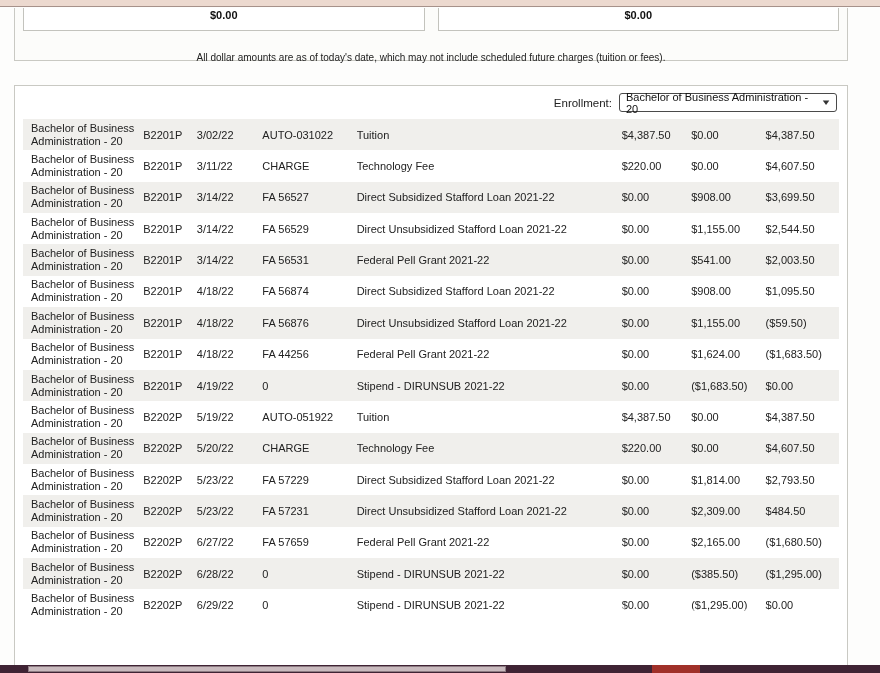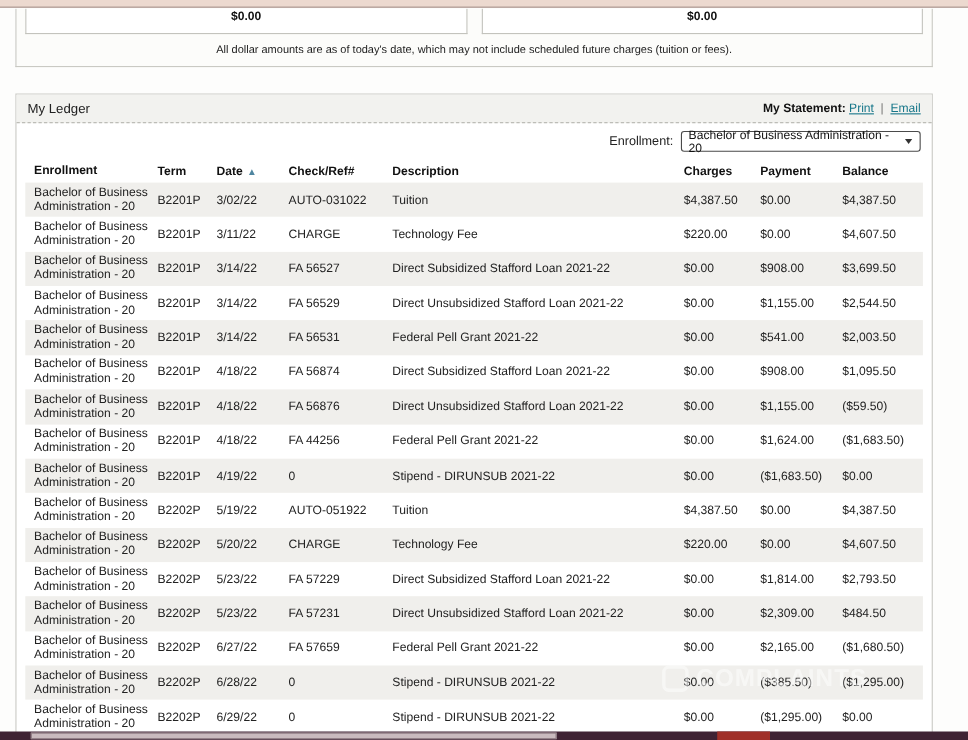--- a/index.html
+++ b/index.html
@@ -36,21 +36,21 @@
   .boxes { display: flex; gap: 13px; padding: 0 8px; }
   .sum-box {
     flex: 1; height: 23px; border: 1px solid #c3c3bd; border-top: none;
     background: #fff; text-align: center; font-size: 11px; padding-top: 1px;
   }
   .amount { font-weight: bold; color: #111; }
   .sep { color: #777; margin: 0 3px; font-weight: normal; }
   a.link, .link {
     color: #17778a; text-decoration: underline; cursor: pointer; font-weight: bold;
   }
-  .note { text-align: center; font-size: 10px; color: #222; margin-top: 9px; }
+  .note { text-align: center; font-size: 10px; color: #222; margin-top: 21px; }
   
   .ledger-panel {
     position: absolute; left: 14px; top: 85px; width: 834px; height: 583px;
     border: 1px solid #c9c9c3; background: #fff;
   }
   .ledger-header {
     height: 26px; background: #f2f2ef; border-bottom: 1px dashed #bdbdb7;
     display: flex; align-items: center; justify-content: space-between;
     padding: 0 10px;
   }
@@ -113,53 +113,32 @@
       <span class="amount">$0.00</span>
     </div>
     <div class="sum-box">
       <span class="amount">$0.00</span>
     </div>
   </div>
   <div class="note">All dollar amounts are as of today's date, which may not include scheduled future charges (tuition or fees).</div>
 </div>
 
 <div class="ledger-panel">
-  <div class="ledger-header">
-    <span class="ledger-title">My Ledger</span>
-    <span class="statement">
-      <span class="lbl">My Statement:</span>
-      <span class="link">Print</span>
-      <span class="sep">|</span>
-      <span class="link">Email</span>
-    </span>
-  </div>
 
   <div class="controls">
     <div class="ctrl-left">
       <span>Enrollment:</span>
       <div class="select-box">
         <span>Bachelor of Business Administration - 20</span>
         <span class="chev">▼</span>
       </div>
     </div>
   </div>
 
   <div class="table">
-    <div class="t-head">
-      <div class="cell c-enroll">Enrollment</div>
-      <div class="cell c-term">Term</div>
-      <div class="cell c-date">
-        <span>Date</span><span class="sort-icon">▲</span>
-      </div>
-      <div class="cell c-ref">Check/Ref#</div>
-      <div class="cell c-desc">Description</div>
-      <div class="cell c-chg">Charges</div>
-      <div class="cell c-pay">Payment</div>
-      <div class="cell c-bal">Balance</div>
-    </div>
     <div id="table-body">
   <div class="t-row odd">
     <div class="cell c-enroll">Bachelor of Business Administration - 20</div>
     <div class="cell c-term">B2201P</div>
     <div class="cell c-date">3/02/22</div>
     <div class="cell c-ref">AUTO-031022</div>
     <div class="cell c-desc">Tuition</div>
     <div class="cell c-chg">$4,387.50</div>
     <div class="cell c-pay">$0.00</div>
     <div class="cell c-bal">$4,387.50</div>

